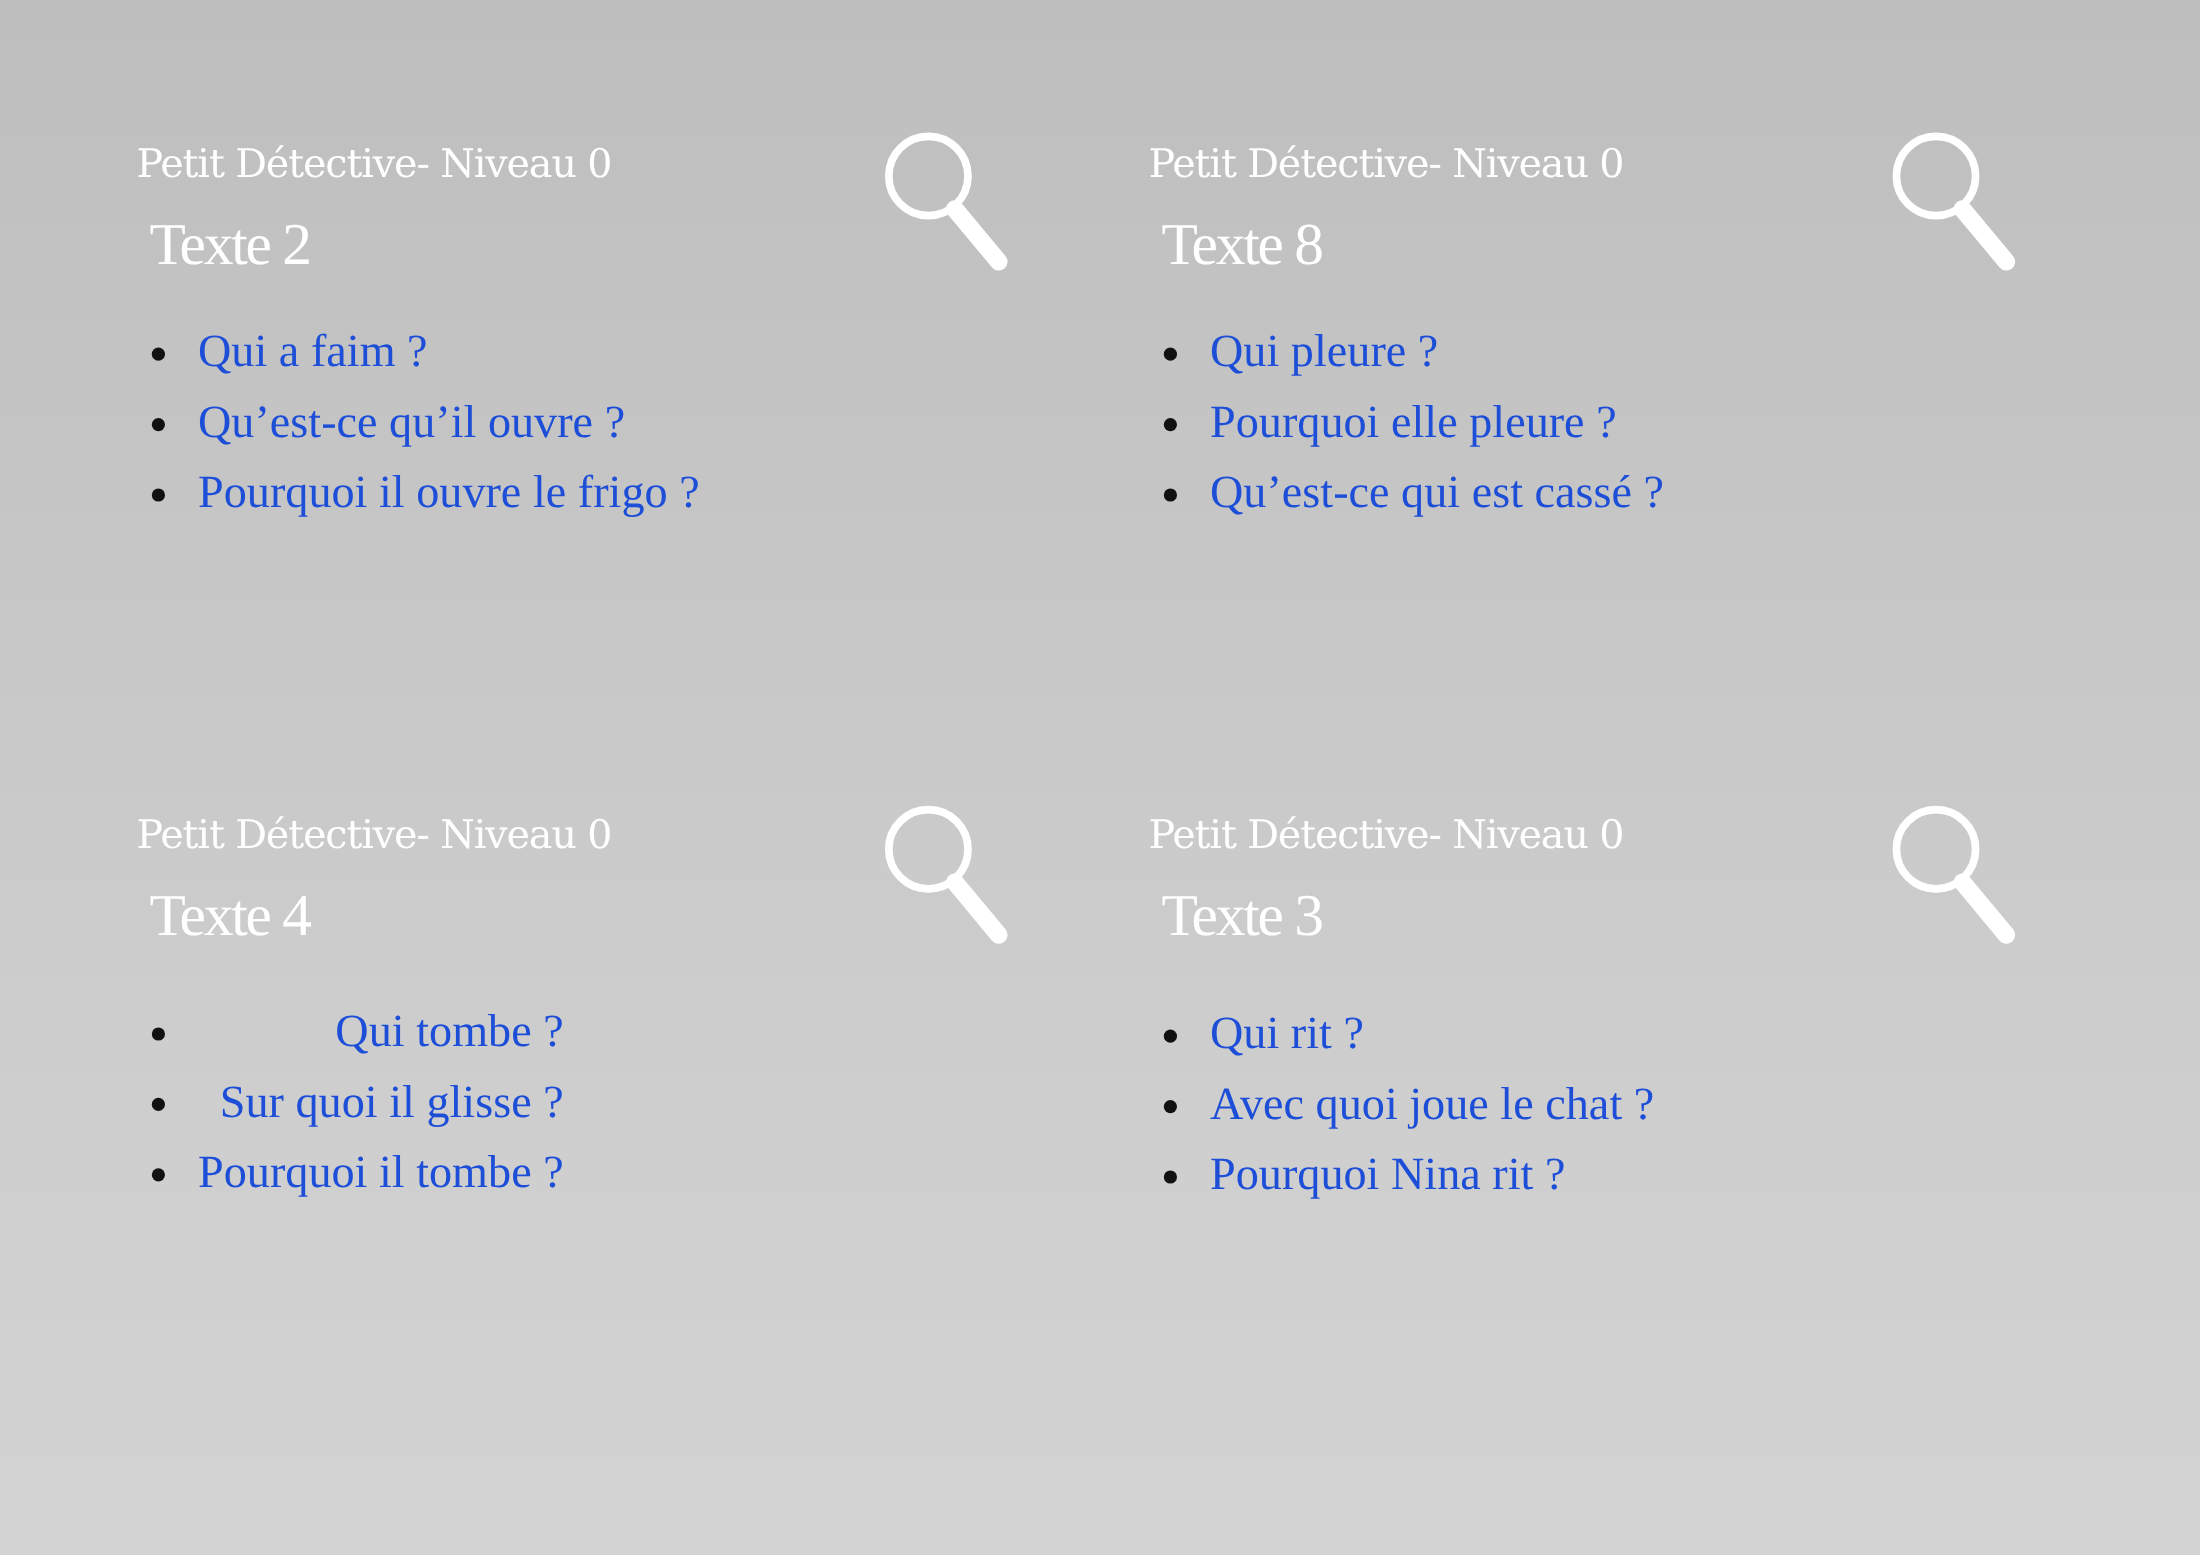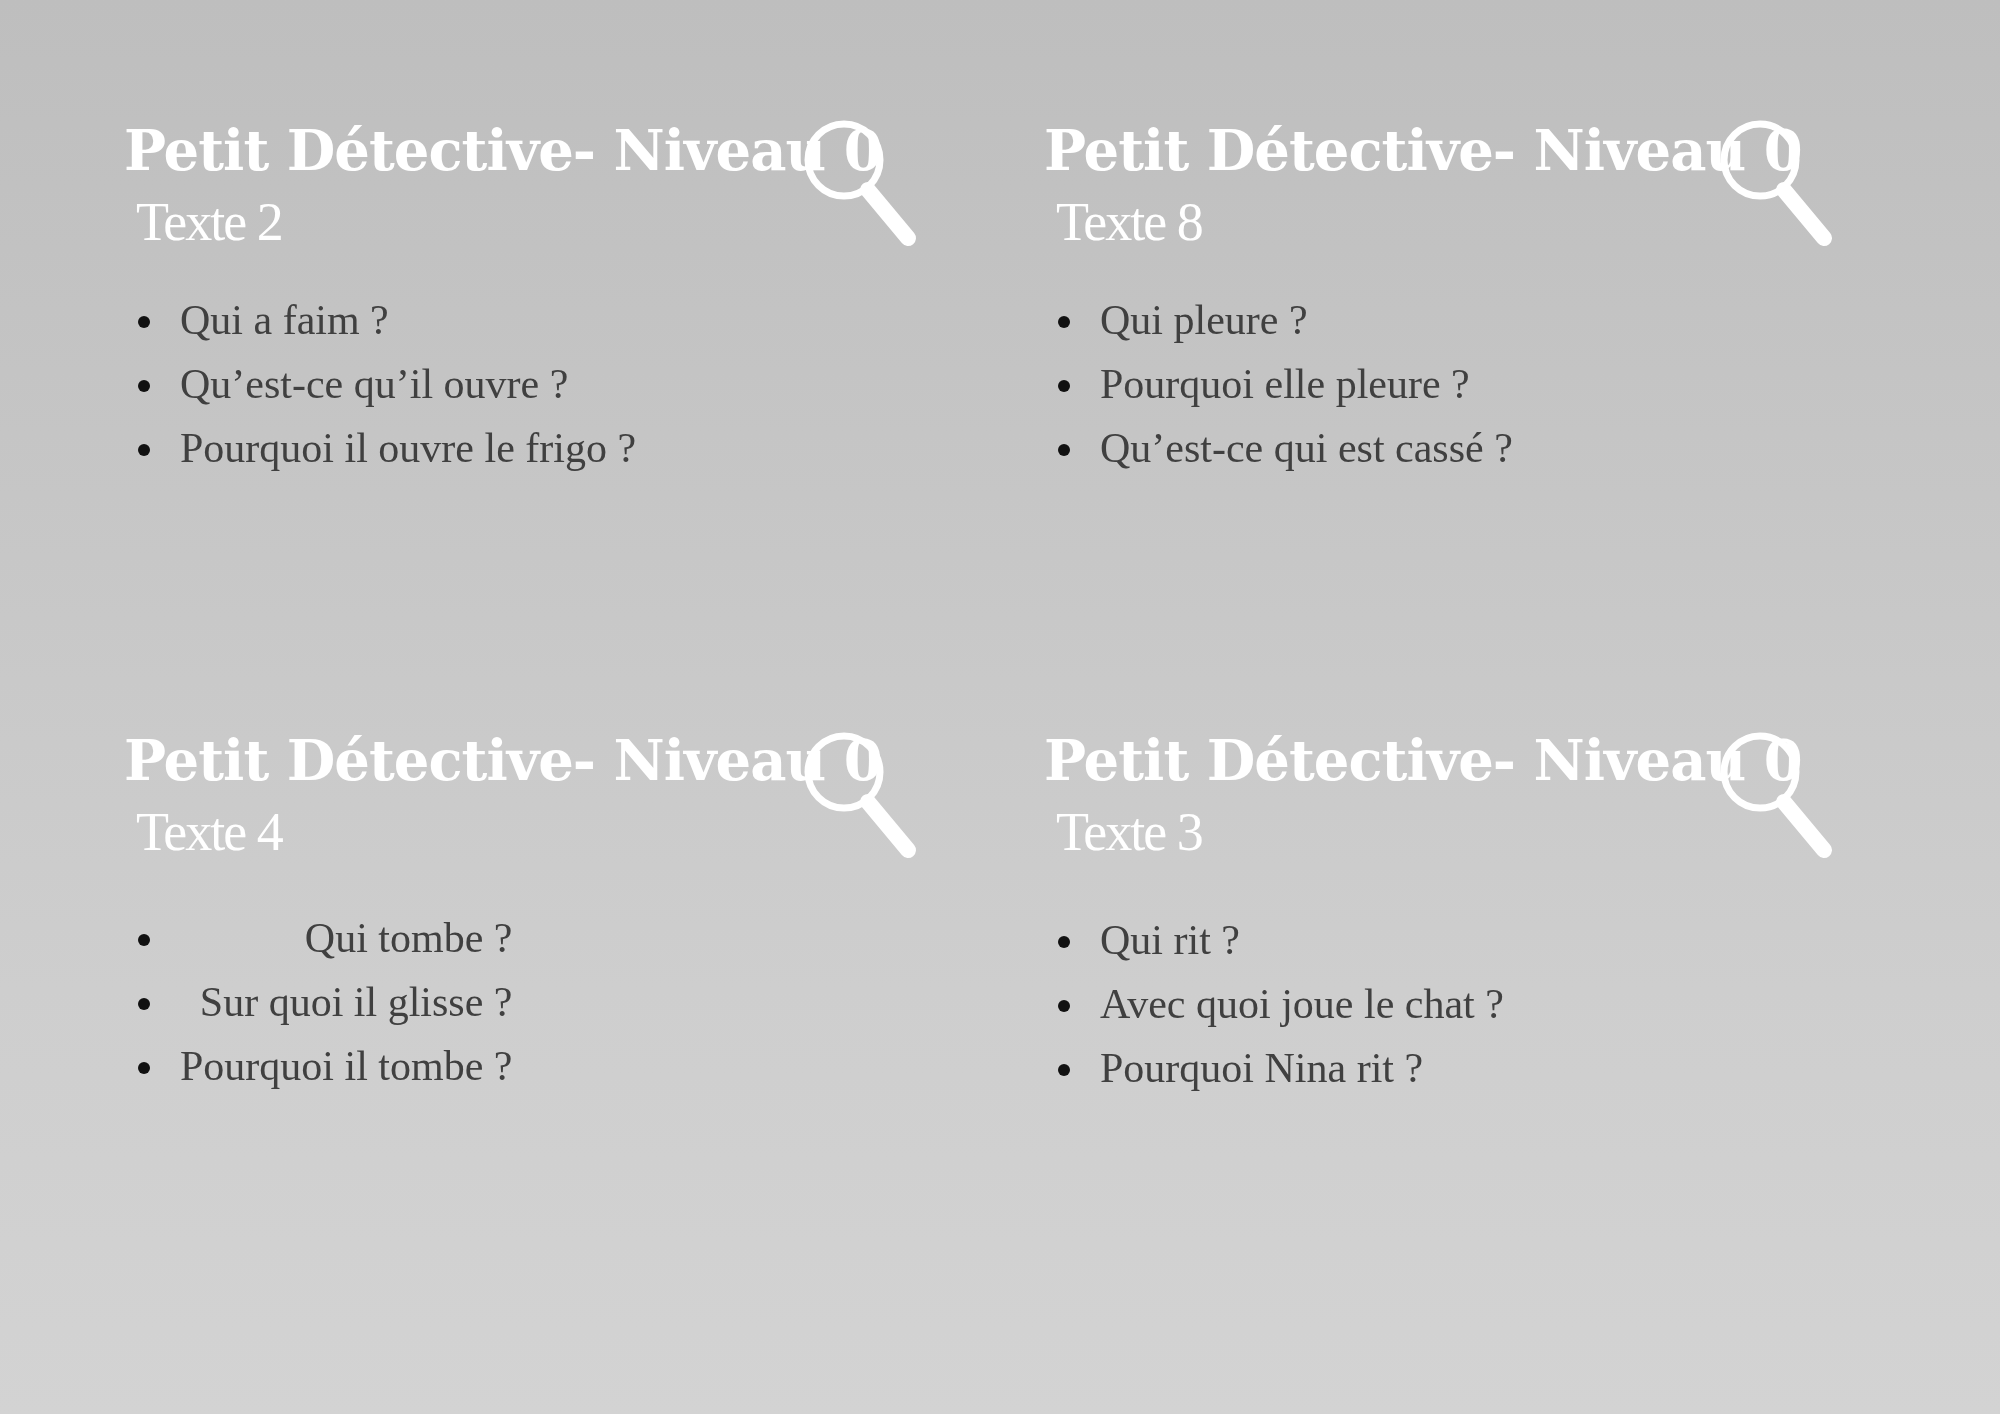--- a/index.html
+++ b/index.html
@@ -3,32 +3,32 @@
 <meta charset="utf-8">
 <style>
   html, body { margin:0; padding:0; }
   body {
     width:2000px; height:1414px; overflow:hidden; position:relative;
     background: linear-gradient(to bottom, #bebebe 0%, #c6c6c6 35%, #cecece 70%, #d3d3d3 100%);
   }
   .card { position:absolute; width:880px; height:420px; }
   .title {
     position:absolute; left:0; top:0;
-    font-family:"DejaVu Serif", serif; font-weight:bold;
-    font-size:56px; line-height:64px; color:#ffffff; letter-spacing:-1px; white-space:nowrap;
+    font-family:"DejaVu Serif", serif; font-weight:normal;
+    font-size:36px; line-height:64px; color:#ffffff; letter-spacing:-1px; white-space:nowrap;
   }
   .subtitle {
     position:absolute; left:0; top:72px;
     font-family:"Liberation Serif", serif; font-weight:normal;
     font-size:54px; line-height:64px; color:#ffffff; letter-spacing:-2px; white-space:nowrap;margin-left:12px;
   }
   .mag { position:absolute; width:120px; height:132px; }
   ul.qs {
     position:absolute; left:14px; margin:0; padding:0; list-style:none;
-    font-family:"Liberation Serif", serif; font-size:42px; color:#404040;
+    font-family:"Liberation Serif", serif; font-size:42px; color:#1d4ed8;
   }
   ul.qs li { position:relative; padding-left:42px; height:64px; line-height:64px; white-space:nowrap; }
   ul.qs li::before {
     content:""; position:absolute; left:0; top:28px; width:12px; height:12px; border-radius:50%; background:#111;
   }
 </style>
 </head>
 <body>
 
 <div class="card" style="left:124px; top:118px;">

